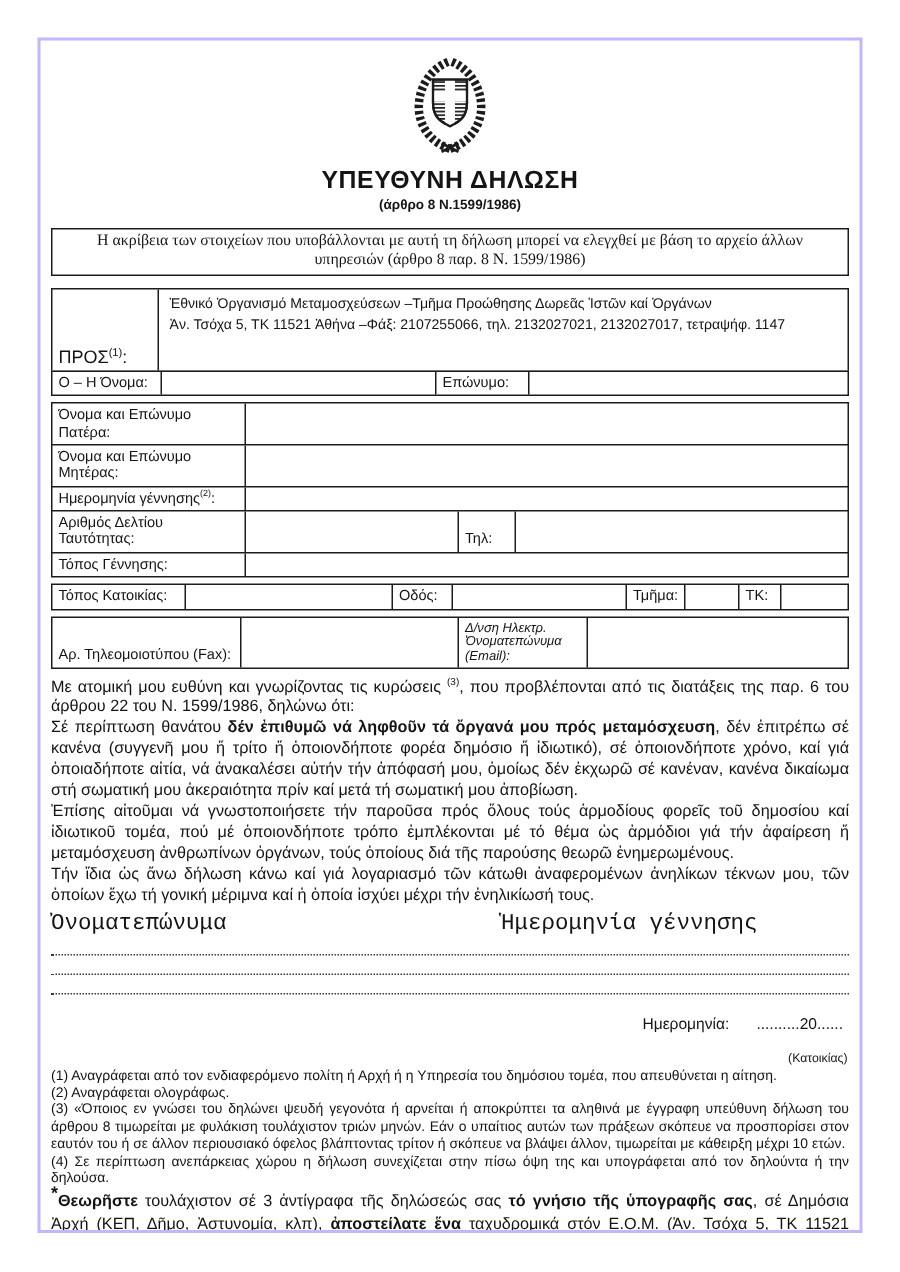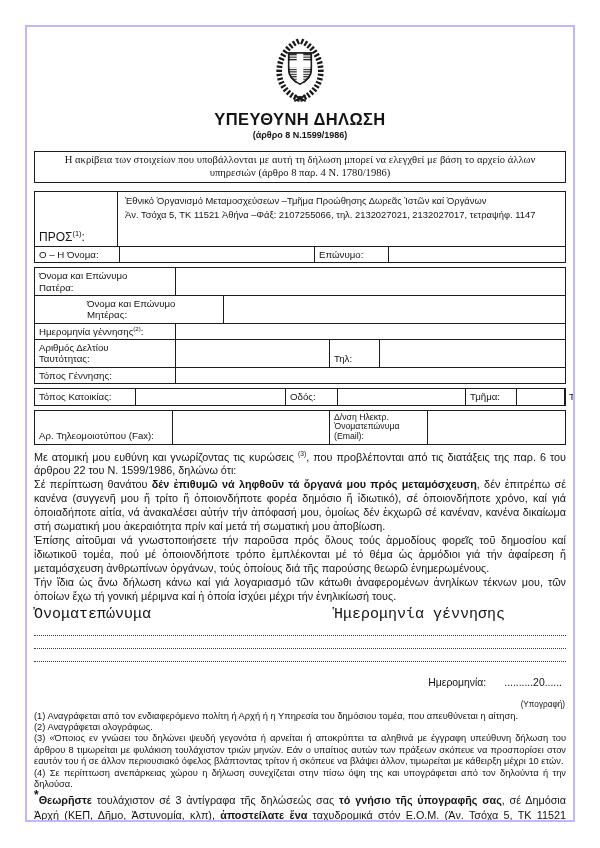--- a/index.html
+++ b/index.html
@@ -16,25 +16,25 @@
   
   .notice{border:1.3px solid #1c1c1c;margin-top:11px;padding:2px 10px 3px 10px;text-align:center;
           font-family:"Liberation Serif",serif;font-size:10.6px;line-height:12.6px;}
 
   
   .form{margin-top:8px;}
   .frow{display:flex;border:1.2px solid #1c1c1c;align-items:stretch;background:#fff;}
   .frow + .frow{margin-top:-1.2px;}
   .vgap{height:4px;}
   .fcell{box-sizing:border-box;padding:2px 4px;font-size:9.7px;line-height:11.5px;display:flex;align-items:flex-end;}
-  .fcell + .fcell{border-left:1.2px solid #1c1c1c;margin-left:12px;}
+  .fcell + .fcell{border-left:1.2px solid #1c1c1c;}
   .fvalue{flex:1;}
   .pros-label{font-size:12px;align-items:flex-start;padding-top:4px;}
   .pros-content{font-size:9.4px;line-height:14px;display:block;padding:2px 7px;}
-  .email-label{font-size:8.7px;line-height:9.6px;display:block;padding-top:2px;}
+  .email-label{font-size:8.7px;line-height:9.6px;display:block;padding-top:2px;font-style:italic;}
 
   
   .para{font-size:10.8px;line-height:13.9px;text-align:justify;margin:0;}
   .intro{margin-top:6px;}
 
   
   .child-headers{display:flex;font-size:15px;margin-top:2px;font-family:Liberation Mono, monospace;}
   .child-headers .h1{width:300px;flex:0 0 auto;}
   .dotline{border-bottom:1.7px dotted #3a3a3a;height:12px;}
 
@@ -71,21 +71,21 @@
       <path d="M17,17 h24 v17 c0,9 -5,13 -12,16 c-7,-3 -12,-7 -12,-16 z" fill="url(#hz)" stroke="#1c1c1c" stroke-width="1.6"></path>
       <rect x="25.5" y="17" width="7" height="33" fill="#fff"></rect>
       <rect x="17" y="25.5" width="24" height="7" fill="#fff"></rect>
       <path d="M17,17 h24 v17 c0,9 -5,13 -12,16 c-7,-3 -12,-7 -12,-16 z" fill="none" stroke="#1c1c1c" stroke-width="1.6"></path>
     </svg>
   </div>
 
   <div class="doc-title">ΥΠΕΥΘΥΝΗ ΔΗΛΩΣΗ</div>
   <div class="doc-subtitle">(άρθρο 8 Ν.1599/1986)</div>
 
-  <div class="notice">Η ακρίβεια των στοιχείων που υποβάλλονται με αυτή τη δήλωση μπορεί να ελεγχθεί με βάση το αρχείο άλλων υπηρεσιών (άρθρο 8 παρ. 4 Ν. 1780/1986)</div>
+  <div class="notice">Η ακρίβεια των στοιχείων που υποβάλλονται με αυτή τη δήλωση μπορεί να ελεγχθεί με βάση το αρχείο άλλων υπηρεσιών (άρθρο 8 παρ. 8 Ν. 1599/1986)</div>
 
   <div class="form">
 
     <div class="frow">
       <div class="fcell pros-label" style="flex:0 0 70px;margin-top:36px;">
         <span><span>ΠΡΟΣ</span><sup>(1)</sup><span>:</span></span>
       </div>
       <div class="fcell pros-content fvalue">
         <div>Ἐθνικό Ὀργανισμό Μεταμοσχεύσεων –Τμῆμα Προώθησης Δωρεᾶς Ἱστῶν καί Ὀργάνων</div>
         <div>Ἀν. Τσόχα 5, ΤΚ 11521 Ἀθήνα –Φάξ: 2107255066, τηλ. 2132027021, 2132027017, τετραψήφ. 1147</div>
@@ -99,21 +99,21 @@
       <div class="fcell fvalue"></div>
     </div>
 
     <div class="vgap"></div>
 
     <div class="frow">
       <div class="fcell" style="flex:0 0 128px;">Όνομα και Επώνυμο Πατέρα:</div>
       <div class="fcell fvalue"></div>
     </div>
     <div class="frow">
-      <div class="fcell" style="flex:0 0 128px;margin-left:48px;">Όνομα και Επώνυμο Μητέρας:</div>
+      <div class="fcell" style="flex:0 0 128px;">Όνομα και Επώνυμο Μητέρας:</div>
       <div class="fcell fvalue"></div>
     </div>
     <div class="frow">
       <div class="fcell" style="flex:0 0 128px;">
         <span><span>Ημερομηνία γέννησης</span><sup>(2)</sup><span>:</span></span>
       </div>
       <div class="fcell fvalue"></div>
     </div>
     <div class="frow">
       <div class="fcell" style="flex:0 0 128px;">Αριθμός Δελτίου Ταυτότητας:</div>
@@ -166,21 +166,21 @@
     <span>Ἡμερομηνία γέννησης</span>
   </div>
   <div class="dotline"></div>
   <div class="dotline"></div>
   <div class="dotline"></div>
 
   <div class="sig-date">
     <span>Ημερομηνία:</span>
     <span>..........20......</span>
   </div>
-  <div class="sig-caption">(Υπογραφή)</div>
+  <div class="sig-caption">(Κατοικίας)</div>
 
   <div class="footnotes">
     <p class="fn">(1) Αναγράφεται από τον ενδιαφερόμενο πολίτη ή Αρχή ή η Υπηρεσία του δημόσιου τομέα, που απευθύνεται η αίτηση.</p>
     <p class="fn">(2) Αναγράφεται ολογράφως.</p>
     <p class="fn">(3) «Όποιος εν γνώσει του δηλώνει ψευδή γεγονότα ή αρνείται ή αποκρύπτει τα αληθινά με έγγραφη υπεύθυνη δήλωση του άρθρου 8 τιμωρείται με φυλάκιση τουλάχιστον τριών μηνών. Εάν ο υπαίτιος αυτών των πράξεων σκόπευε να προσπορίσει στον εαυτόν του ή σε άλλον περιουσιακό όφελος βλάπτοντας τρίτον ή σκόπευε να βλάψει άλλον, τιμωρείται με κάθειρξη μέχρι 10 ετών.</p>
     <p class="fn">(4) Σε περίπτωση ανεπάρκειας χώρου η δήλωση συνεχίζεται στην πίσω όψη της και υπογράφεται από τον δηλούντα ή την δηλούσα.</p>
   </div>
 
   <div class="instr">
     <p><span class="star">*</span><span class="b">Θεωρῆστε</span><span> τουλάχιστον σέ 3 ἀντίγραφα τῆς δηλώσεώς σας </span><span class="b">τό γνήσιο τῆς ὑπογραφῆς σας</span><span>, σέ Δημόσια Ἀρχή (ΚΕΠ, Δῆμο, Ἀστυνομία, κλπ), </span><span class="b">ἀποστείλατε ἕνα</span><span> ταχυδρομικά στόν Ε.Ο.Μ. (Ἀν. Τσόχα 5, ΤΚ 11521 Ἀθήνα) ἤ μέ Φάξ στό 2107255066 καί </span><span class="b">μετά</span><span> τηλεφωνῆστε στή Γραμματεία τοῦ Ε.Ο.Μ. να ζητήσετε τόν ἀριθμό πρωτοκόλλου.</span></p>

